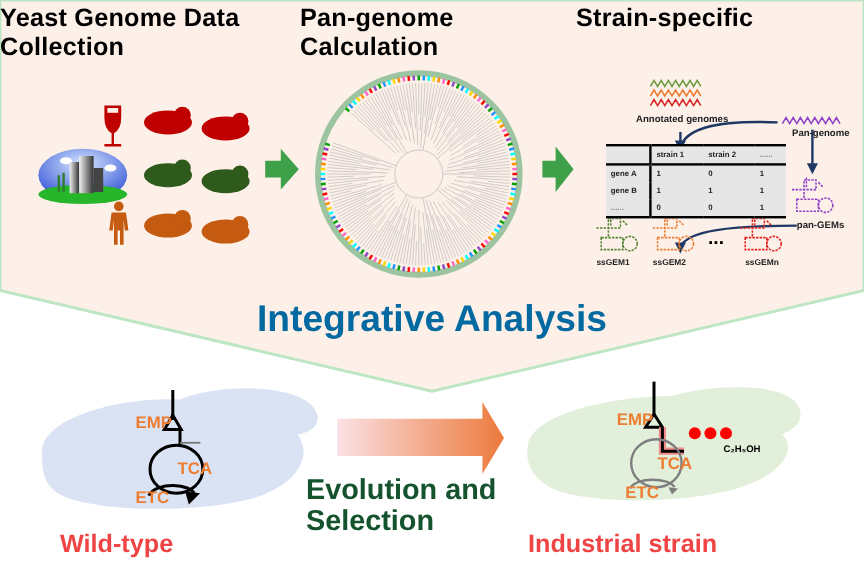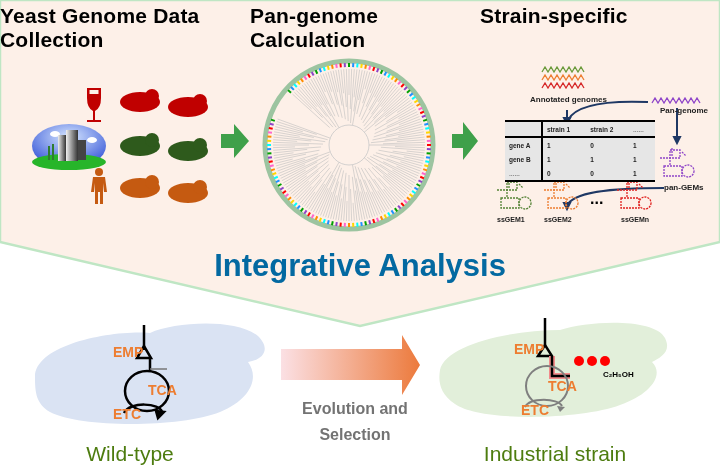--- a/index.html
+++ b/index.html
@@ -1,22 +1,22 @@
 <!DOCTYPE html>
 <html><head>
 <meta charset="utf-8">
 <style>
   html, body { margin: 0; padding: 0; background: #ffffff; }
   #stage { position: relative; width: 720px; height: 475px; overflow: hidden; background: #ffffff; font-family: "Liberation Sans", sans-serif; }
   #bg-svg { position: absolute; left: 0; top: 0; }
   .heading { position: absolute; font-weight: bold; color: #000; text-align: left; line-height: 24px; font-size: 21px; letter-spacing: 0.2px; }
   .heading span { display: block; }
   .int-title { position: absolute; left: 0; width: 720px; top: 248px; text-align: center; color: #0369a1; font-weight: bold; font-size: 31px; }
-  .evo { position: absolute; left: 255px; width: 200px; top: 396px; text-align: center; color: #737373; font-weight: bold; font-size: 16px; line-height: 26px; }
-  .bottom-title { position: absolute; font-weight: normal; font-size: 21px; color: #4d7c0f; text-align: center; }
+  .evo { position: absolute; left: 255px; width: 200px; top: 396px; color: #14532d; font-weight: bold; font-size: 24px; line-height: 26px; }
+  .bottom-title { position: absolute; font-weight: bold; font-size: 21px; color: #ef4444; text-align: left; }
   .path-label { position: absolute; color: #ed7d31; font-weight: bold; font-size: 14px; margin-left: 16px; }
   .tiny { position: absolute; font-weight: bold; font-size: 8px; color: #222; white-space: nowrap; }
   .tbl { position: absolute; left: 505px; top: 120px; width: 150px; border-collapse: collapse; font-size: 6.5px; font-weight: bold; color: #222; background: #e6e6e6; }
   .tbl th, .tbl td { padding: 2px 4px; text-align: left; height: 10px; }
   .tbl thead tr { border-top: 2px solid #000; border-bottom: 2px solid #000; }
   .tbl tbody tr:last-child { border-bottom: 2px solid #000; }
   .tbl .c0 { border-right: 2px solid #000; width: 28px; }
 </style>
 </head>
 <body>

